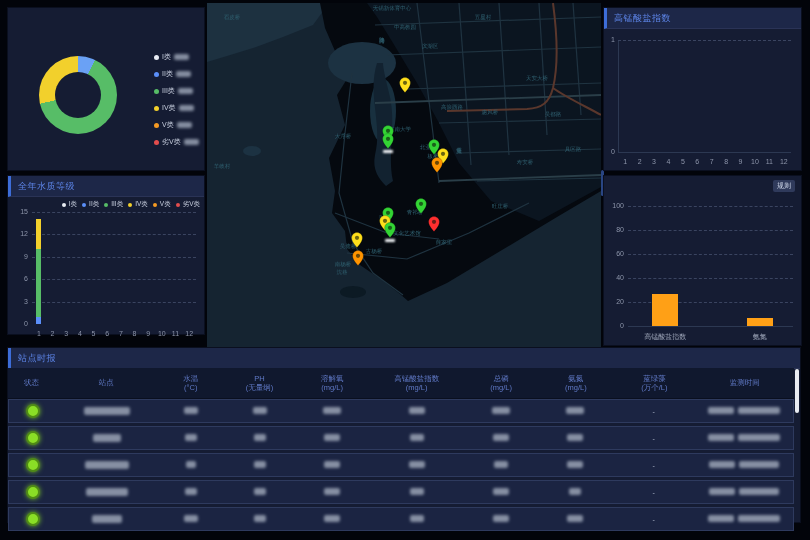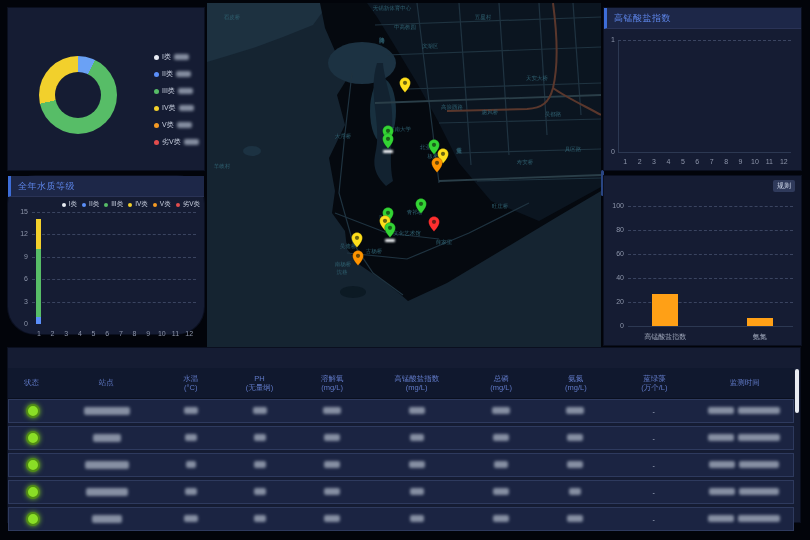--- a/index.html
+++ b/index.html
@@ -81,21 +81,21 @@
         <div class="blur-block" style="width: 15px; height: 6px;"></div>
       </div>
       <div class="legend-item">
         <div class="legend-dot" style="background: rgb(227, 77, 77);"></div>
         <div class="legend-label">劣V类</div>
         <div class="blur-block" style="width: 15px; height: 6px;"></div>
       </div>
     </div>
 </div>
 
-<div class="panel" id="panel-year-grade" style="left:8px;top:176px;width:196px;height:158px;border-radius:27px;">
+<div class="panel" id="panel-year-grade" style="left:8px;top:176px;width:196px;height:158px;">
   <div class="panel-title">全年水质等级</div>
   <div id="stacked-legend" style="position:absolute;left:0;right:4px;top:24px;display:flex;justify-content:flex-end;gap:5px;">
       <div class="legend-item">
         <div class="legend-dot" style="background: rgb(232, 236, 244); width: 4px; height: 4px;"></div>
         <div class="legend-label" style="font-size: 6.5px;">I类</div>
       </div>
       <div class="legend-item">
         <div class="legend-dot" style="background: rgb(91, 143, 249); width: 4px; height: 4px;"></div>
         <div class="legend-label" style="font-size: 6.5px;">II类</div>
       </div>
@@ -317,20 +317,21 @@
       <div class="gridline" style="left: 24px; top: 30px; width: 165px;"></div>
       <div class="axis-line" style="left: 24px; top: 150px; width: 165px; height: 1px;"></div>
       <div class="bar" style="left: 48.25px; top: 117.6px; width: 26px; height: 32.4px; background: rgb(255, 160, 22);"></div>
       <div class="axis-label" style="left: 31.25px; top: 156px; width: 60px; text-align: center; color: rgb(154, 162, 181);">高锰酸盐指数</div>
       <div class="bar" style="left: 142.75px; top: 141.6px; width: 26px; height: 8.4px; background: rgb(255, 160, 22);"></div>
       <div class="axis-label" style="left: 125.75px; top: 156px; width: 60px; text-align: center; color: rgb(154, 162, 181);">氨氮</div>
     </div>
 </div>
 
 <div class="panel" id="panel-table" style="left:8px;top:348px;width:792px;height:174px;">
+  <div class="panel-title">站点时报</div>
   <div class="tbl-header" id="tbl-header" style="grid-template-columns: 6% 13% 8.5% 9% 9.5% 12% 9.5% 9.5% 10.5% 12.5%;">
       <div class="th">
         <div>状态</div>
       </div>
       <div class="th">
         <div>站点</div>
       </div>
       <div class="th">
         <div>水温</div>
         <div>(°C)</div>

